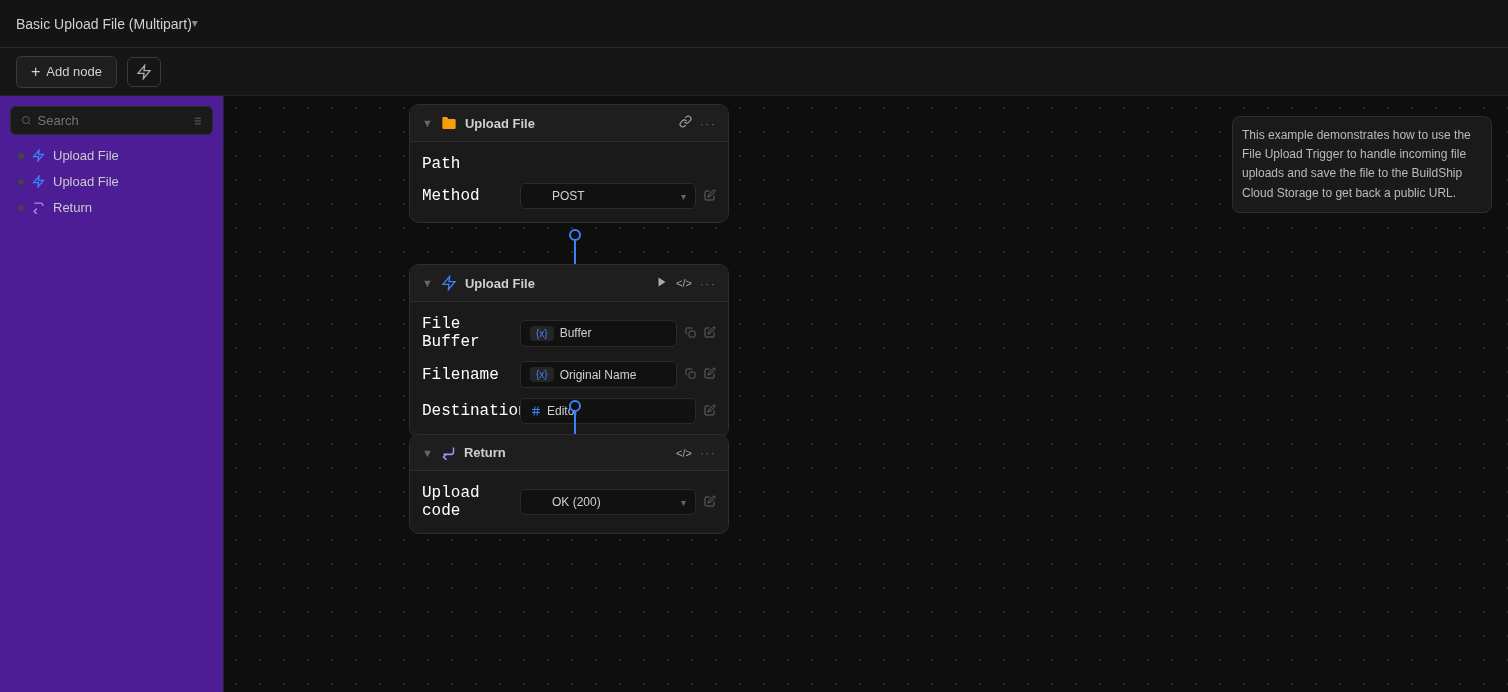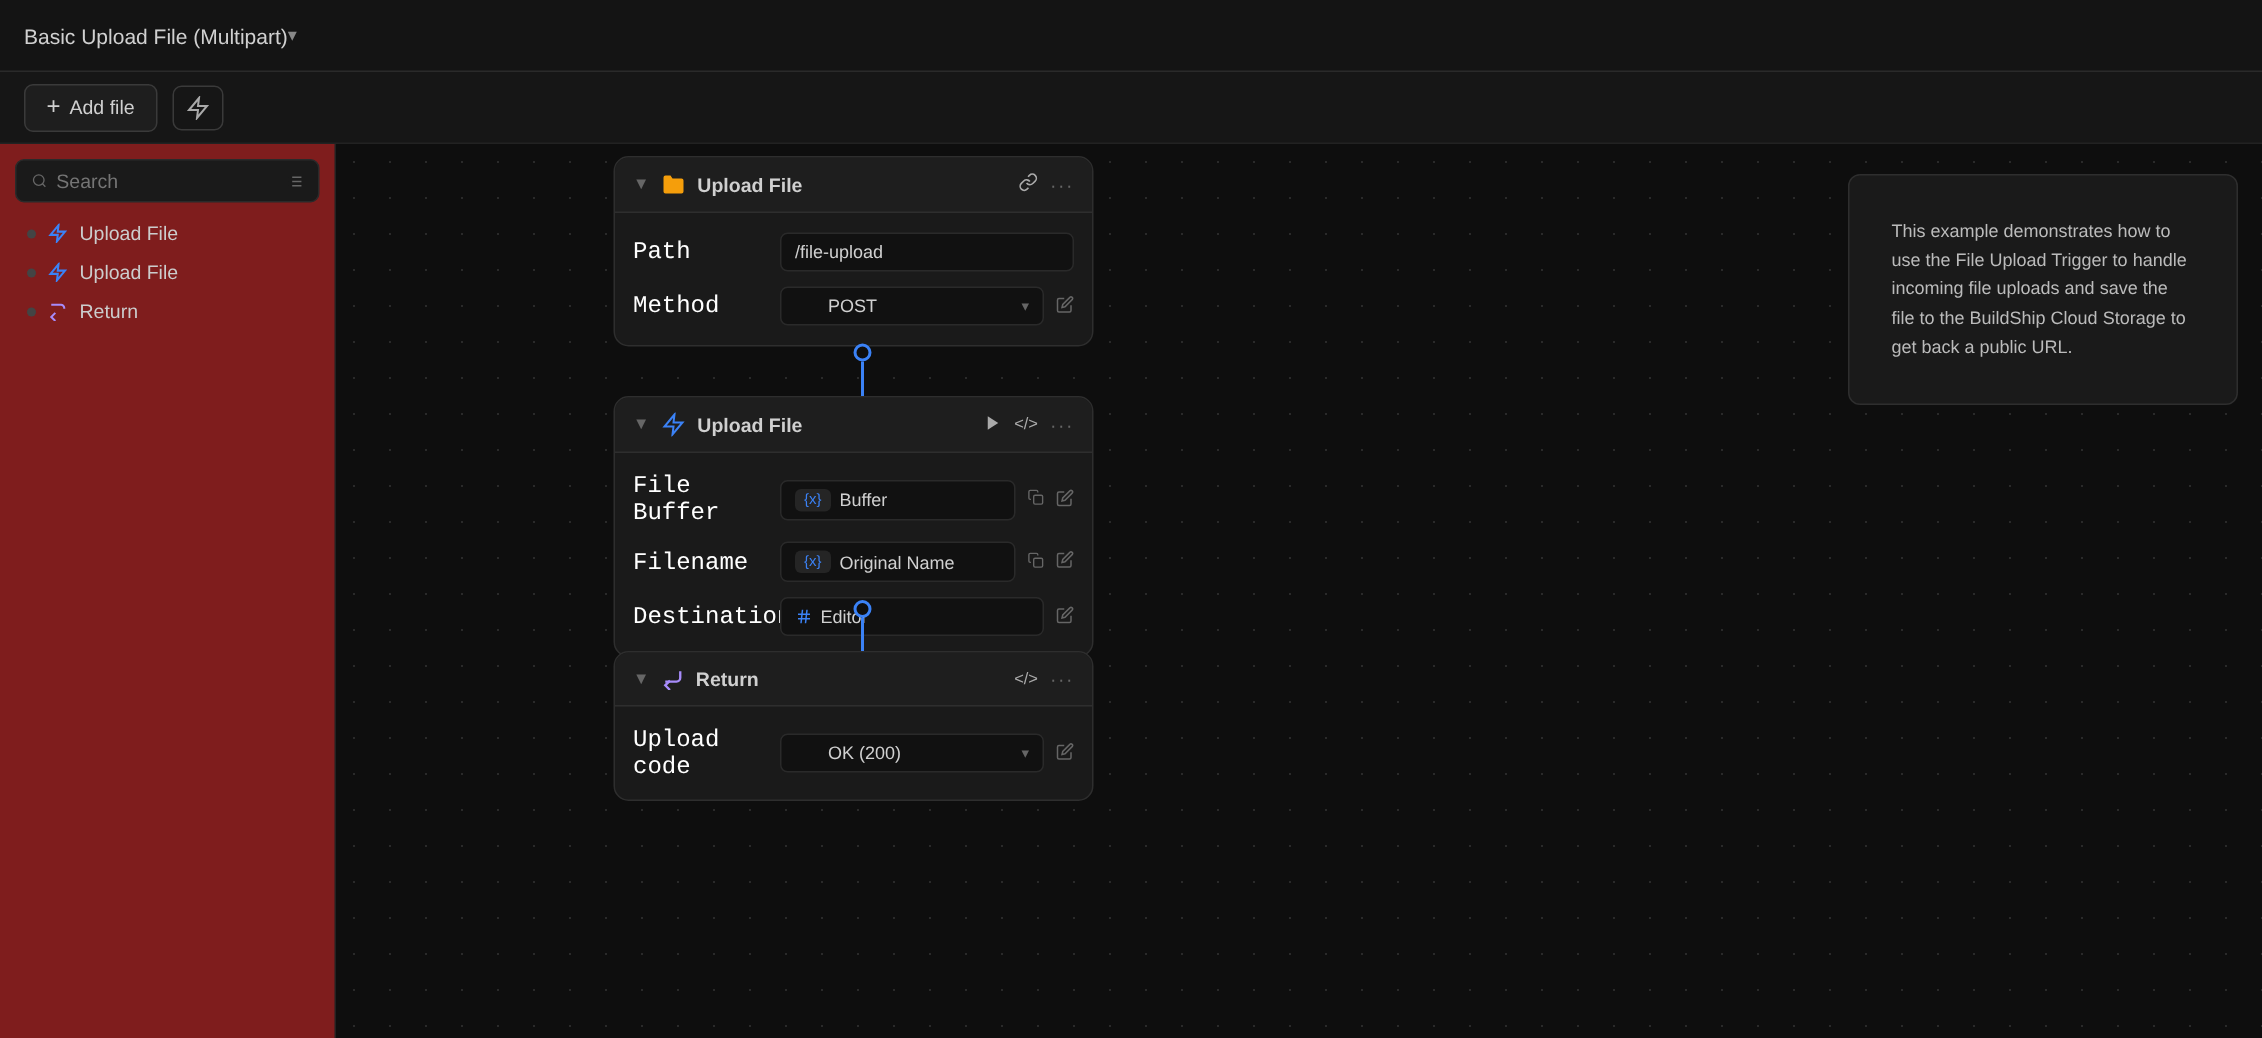--- a/index.html
+++ b/index.html
@@ -105,21 +105,21 @@
     
     .main {
       display: flex;
       height: calc(692px - 96px);
       position: relative;
     }
 
     
     .sidebar {
       width: 224px;
-      background: #7f1d1d;
+      background: #4c1d95;
       border-right: 1px solid #222;
       padding: 10px 0;
       flex-shrink: 0;
     }
     .search-box {
       display: flex;
       align-items: center;
       gap: 6px;
       margin: 0 10px 8px;
       background: #1a1a1a;
@@ -263,21 +263,21 @@
 
     
     .info-panel {
       position: absolute;
       right: 16px;
       top: 20px;
       width: 260px;
       background: #1a1a1a;
       border: 1px solid #2e2e2e;
       border-radius: 8px;
-      padding: 28px;
+      padding: 9px;
       font-size: 12px;
       color: #bbb;
       line-height: 1.6;
     }
 
     .editor-value {
       display: flex;
       align-items: center;
       gap: 5px;
     }
@@ -293,21 +293,21 @@
 <div class="header">
   <div class="header-title">
     <span>Basic Upload File (Multipart)</span>
     <span style="color:#888;font-size:12px;">▾</span>
   </div>
 </div>
 
 <div class="toolbar">
   <button class="add-node-btn">
     <span style="font-size:16px;font-weight:300;">+</span>
-    <span>Add file</span>
+    <span>Add node</span>
   </button>
   <button class="auto-layout-btn">
     <svg width="16" height="16" viewBox="0 0 24 24" fill="none" stroke="#aaa" stroke-width="2">
       <polygon points="13 2 3 14 12 14 11 22 21 10 12 10 13 2"></polygon>
     </svg>
   </button>
 </div>
 
 <div class="main">
 
@@ -366,23 +366,20 @@
               <path d="M10 13a5 5 0 0 0 7.54.54l3-3a5 5 0 0 0-7.07-7.07l-1.72 1.71"></path>
               <path d="M14 11a5 5 0 0 0-7.54-.54l-3 3a5 5 0 0 0 7.07 7.07l1.71-1.71"></path>
             </svg>
           </span>
           <span class="node-action-icon" style="letter-spacing:1px;">···</span>
         </div>
       </div>
       <div class="node-body">
         <div class="node-row">
           <span class="node-row-label">Path</span>
-          <div class="node-row-value" style="flex:1;">
-            <span>/file-upload</span>
-          </div>
         </div>
         <div class="node-row">
           <span class="node-row-label">Method</span>
           <div class="node-row-value dropdown-value" style="flex:1;">
             <span>POST</span>
             <span class="chevron-down">▾</span>
           </div>
           <span class="node-row-edit">
             <svg width="12" height="12" viewBox="0 0 24 24" fill="none" stroke="#666" stroke-width="2">
               <path d="M11 4H4a2 2 0 0 0-2 2v14a2 2 0 0 0 2 2h14a2 2 0 0 0 2-2v-7"></path>

